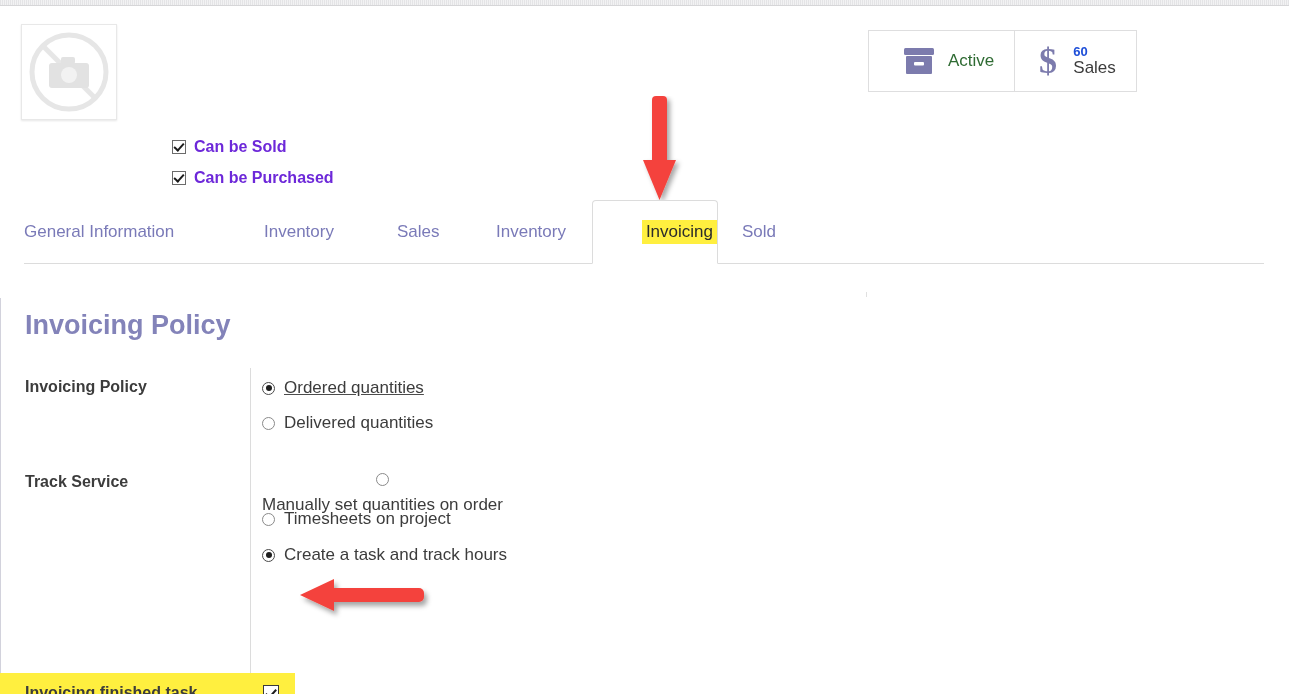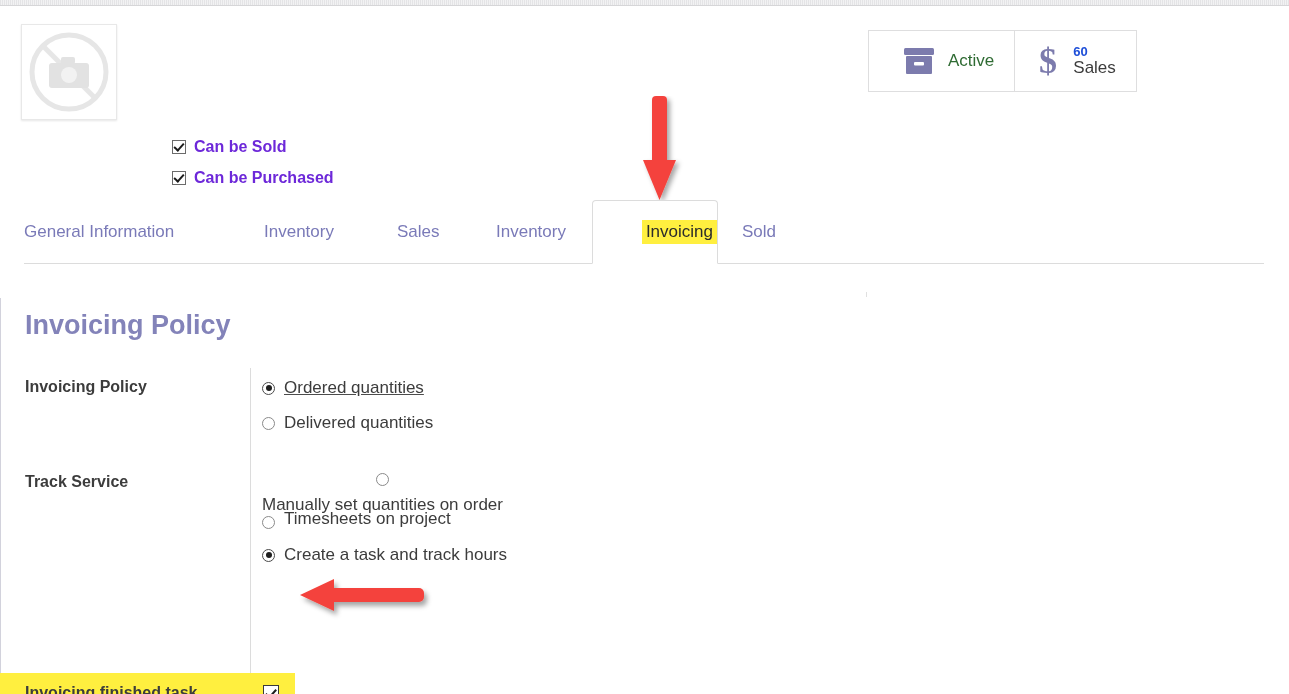--- a/index.html
+++ b/index.html
@@ -434,21 +434,21 @@
         <span class="radio-text">Delivered quantities</span>
       </div>
     </div>
 
     <div class="form-row" style="top:95px;">
       <div class="row-label" style="top:10px;">Track Service</div>
       <div class="radio-item" style="top:10px;flex-direction:column;">
         <span class="radio-circle"></span>
         <span class="radio-text">Manually set quantities on order</span>
       </div>
-      <div class="radio-item" style="top:46px;align-items:flex-end;">
+      <div class="radio-item" style="top:46px;">
         <span class="radio-circle"></span>
         <span class="radio-text">Timesheets on project</span>
       </div>
       <div class="radio-item" style="top:82px;">
         <span class="radio-circle selected"></span>
         <span class="radio-text">Create a task and track hours</span>
       </div>
     </div>
 
     <div id="invoicing-finished-hl"></div>

